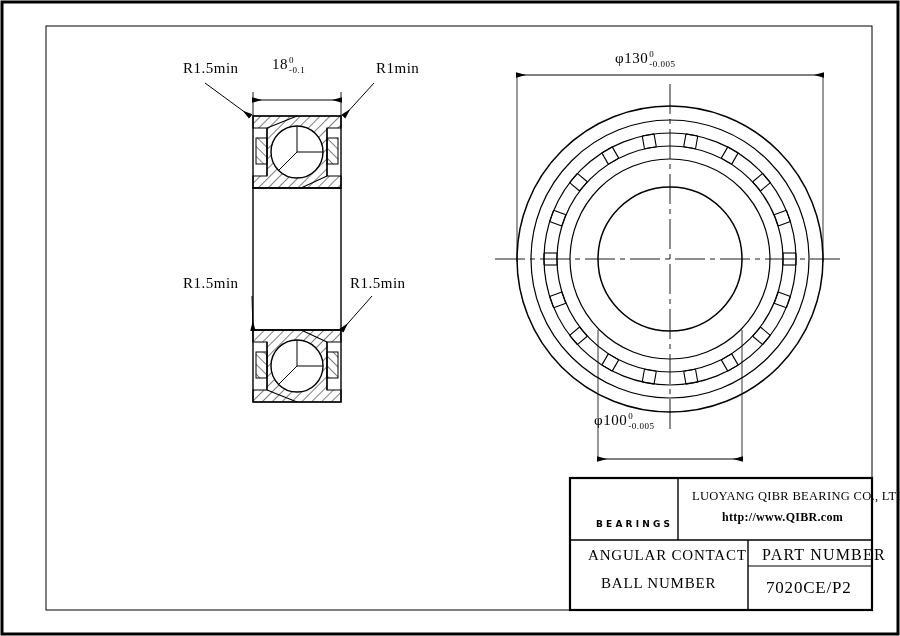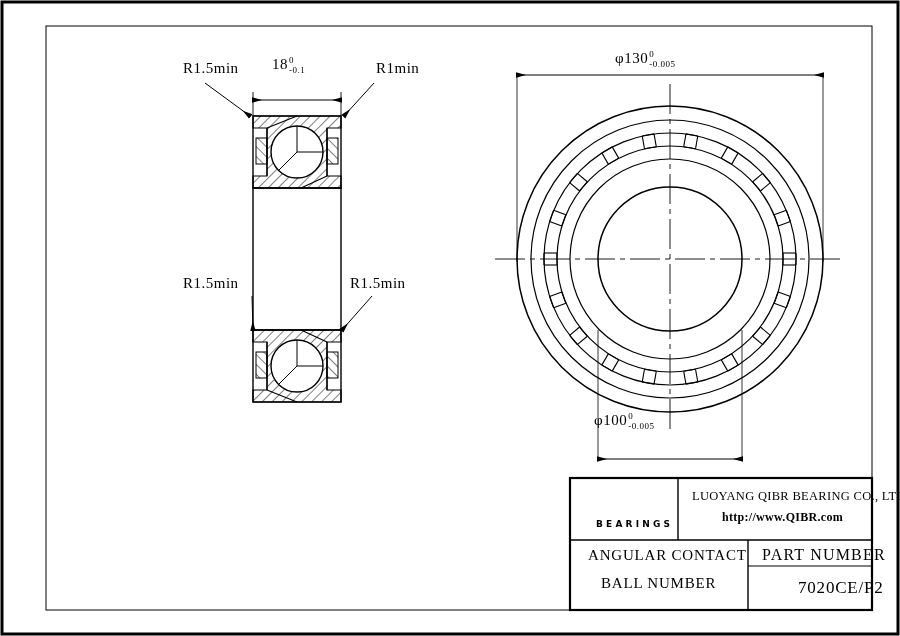--- a/index.html
+++ b/index.html
@@ -320,15 +320,15 @@
 
   <div class="tb-txt brand-sub" style="left:560px; top:519px;padding-left:36px;">BEARINGS</div>
 
   <div class="tb-txt co-name" style="left:692px; top:489px;">LUOYANG QIBR BEARING CO., LTD</div>
   <div class="tb-txt co-url" style="left:722px; top:510px;">http://www.QIBR.com</div>
 
   <div class="tb-txt prod-name" style="left:588px; top:547px;">ANGULAR CONTACT</div>
   <div class="tb-txt prod-name" style="left:601px; top:575px;">BALL NUMBER</div>
 
   <div class="tb-txt pn-head" style="left:762px; top:546px;">PART  NUMBER</div>
-  <div class="tb-txt pn-val" style="left:766px; top:578px;margin-left:32px;">7020CE/P2</div>
+  <div class="tb-txt pn-val" style="left:766px; top:578px;">7020CE/P2</div>
 
 </div>
 
 </body></html>

